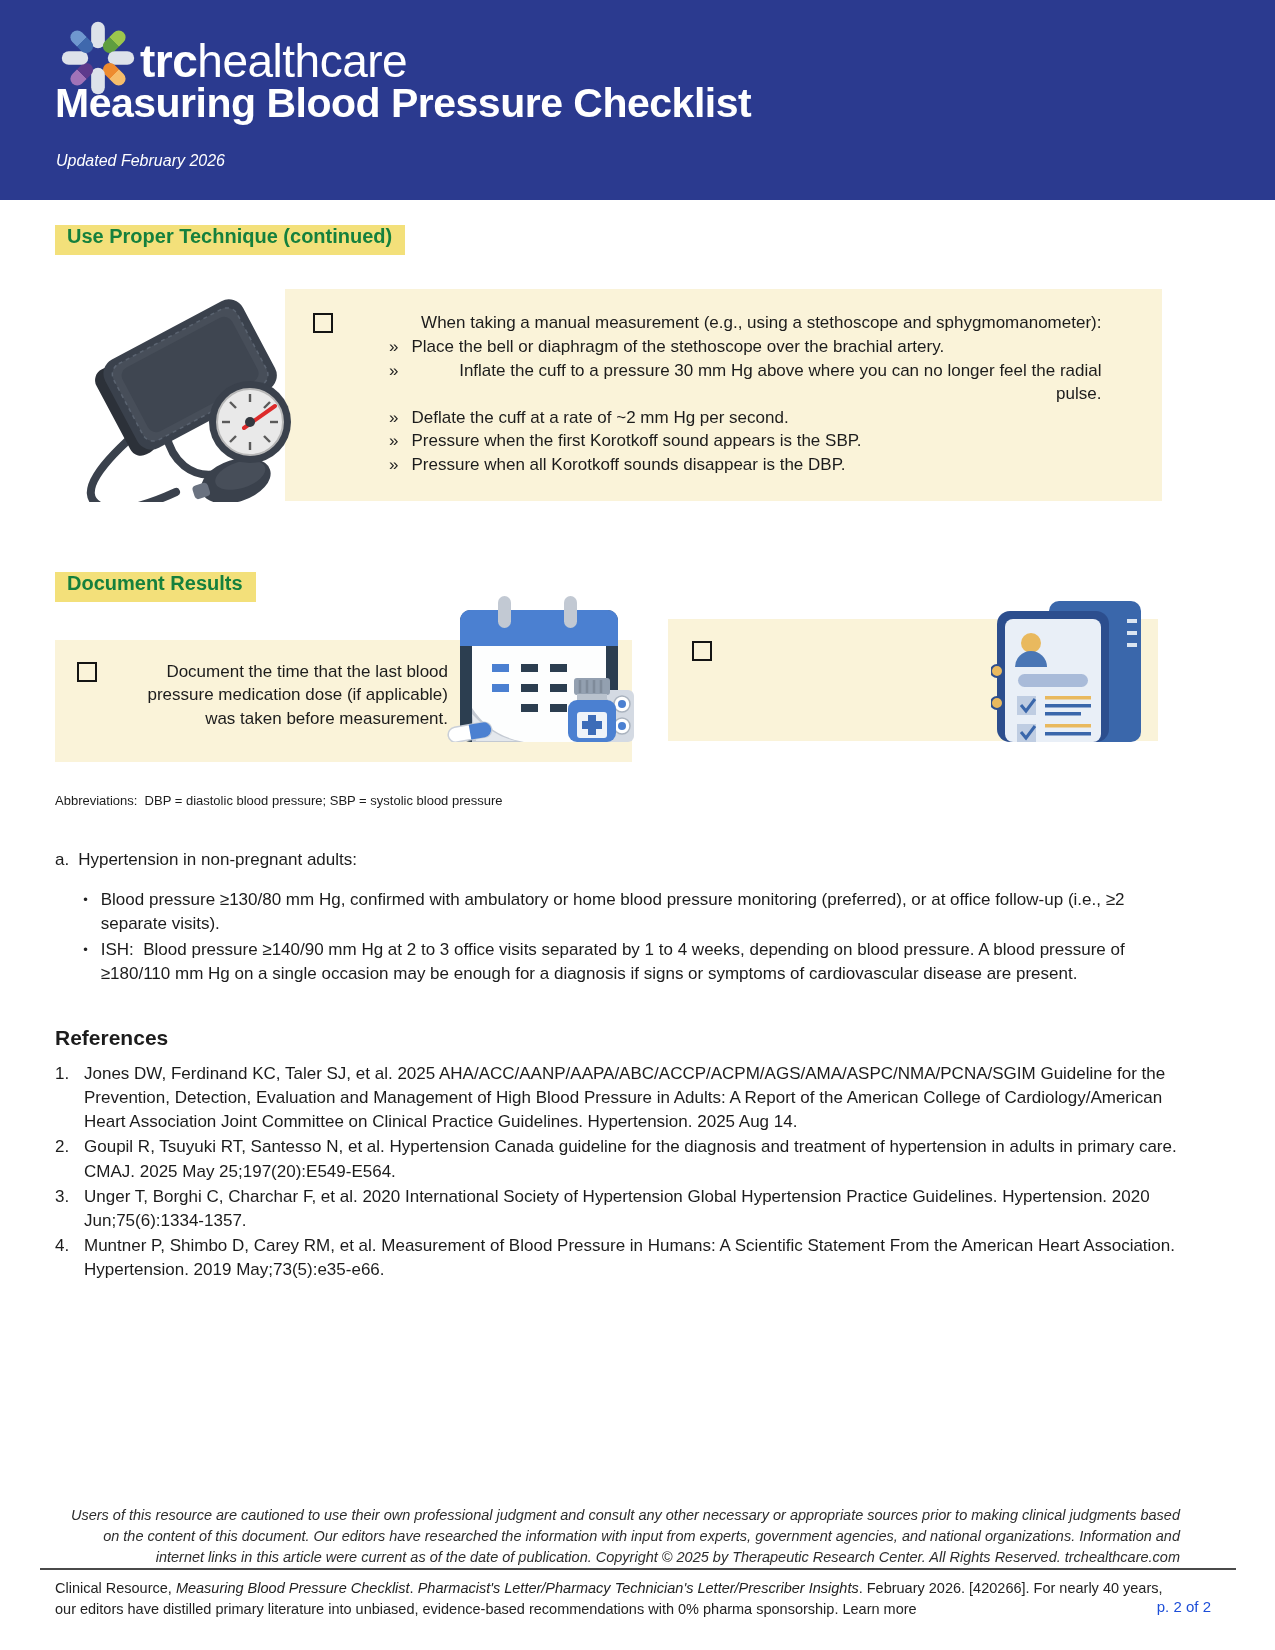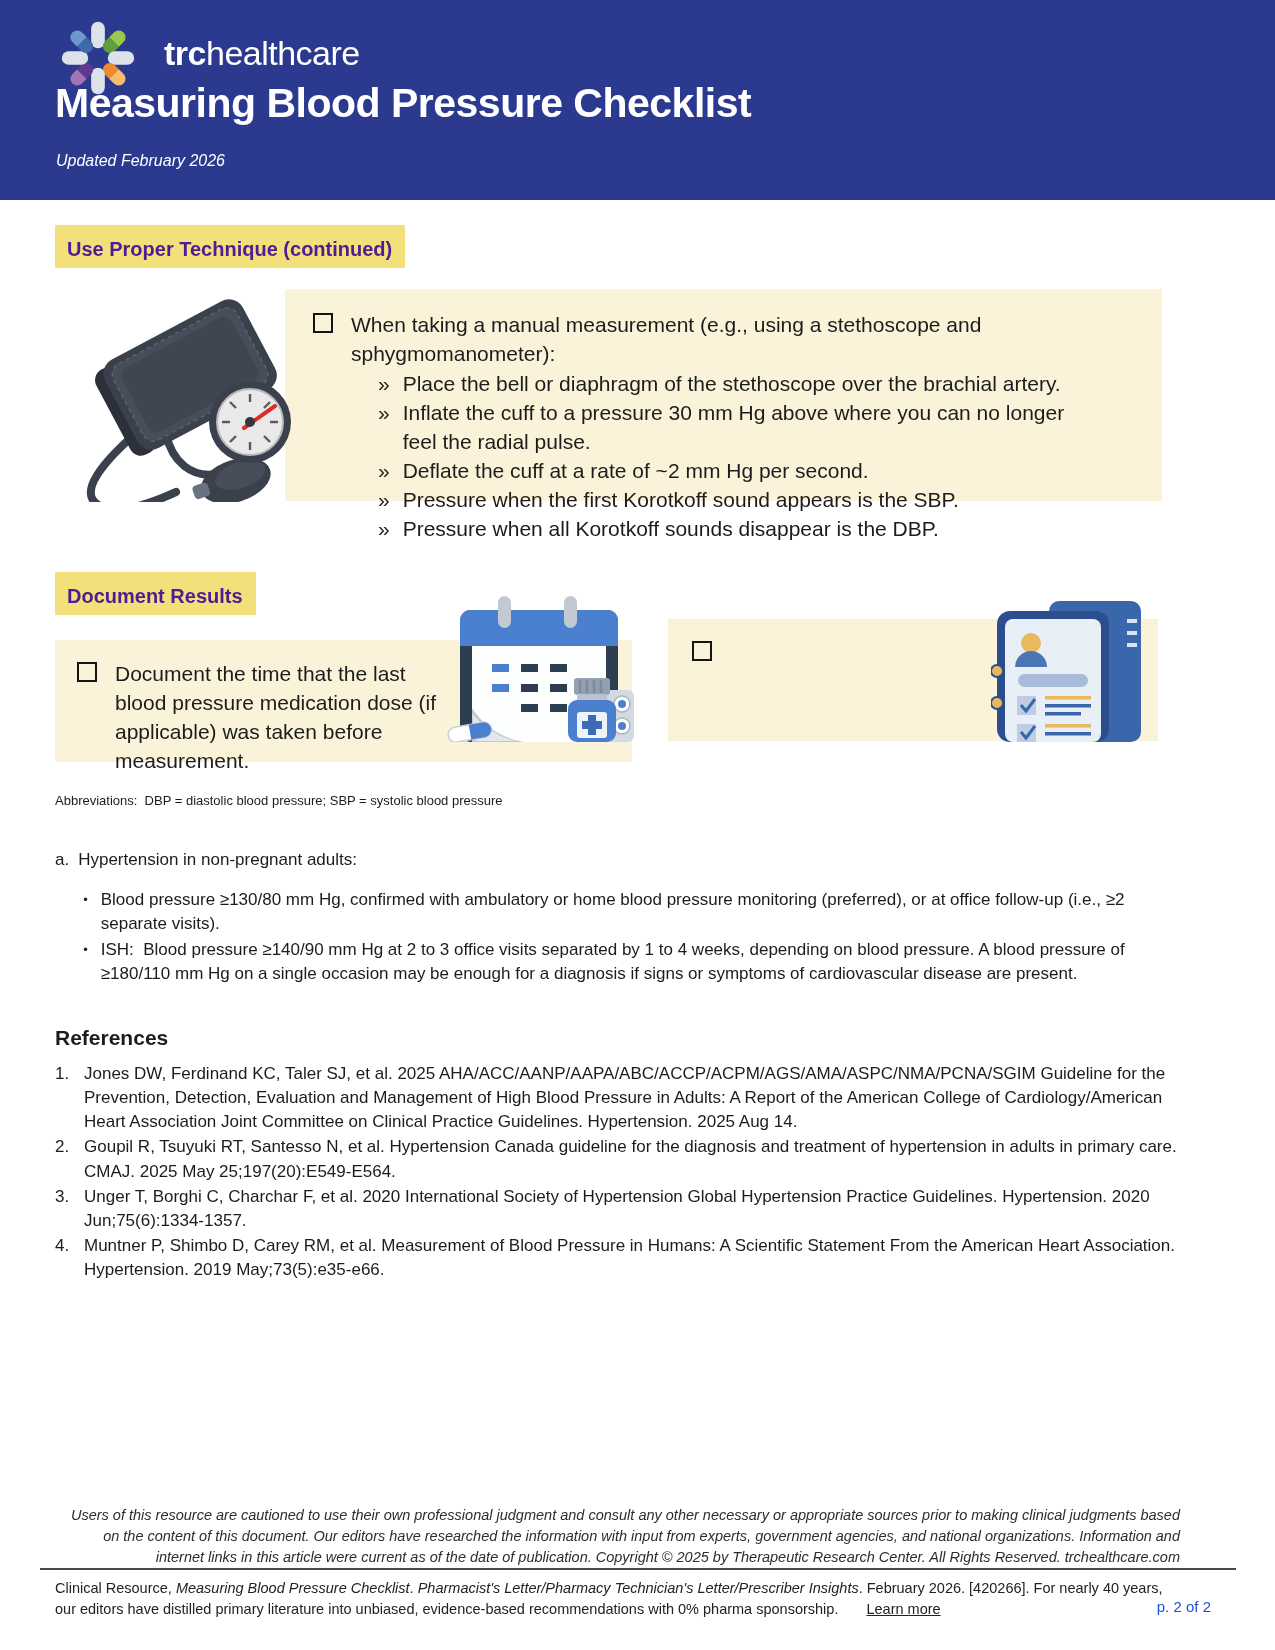--- a/index.html
+++ b/index.html
@@ -3,34 +3,34 @@
 <meta charset="utf-8">
 <style>
   html,body{margin:0;padding:0;background:#fff;}
   .page{
     position:relative;width:1275px;height:1650px;margin:0 auto;background:#ffffff;
     font-family:"Liberation Sans","DejaVu Sans",sans-serif;color:#1c1c1c;overflow:hidden;
   }
   
   .masthead{position:absolute;left:0;top:0;width:1275px;height:200px;background:#2b3a8f;color:#fff;}
   .logo{position:absolute;left:54px;top:14px;width:88px;height:88px;}
-  .brand{position:absolute;left:164px;top:34px;font-size:34px;letter-spacing:-0.5px;}
+  .brand{position:absolute;left:140px;top:34px;font-size:46px;letter-spacing:-0.5px;}
   .brand .b{font-weight:700;}
   .masthead h1{position:absolute;left:55px;top:80px;margin:0;font-size:41px;font-weight:700;letter-spacing:-0.5px;white-space:nowrap;}
   .updated{position:absolute;left:56px;top:152px;font-size:16px;font-style:italic;font-weight:500;}
   
-  .chip{position:absolute;background:#f3e07a;font-weight:700;font-size:20px;padding:13px 13px 7px 12px;color:#4c1d95;white-space:nowrap;}
+  .chip{position:absolute;background:#f3e07a;font-weight:700;font-size:20px;padding:0 13px 7px 12px;color:#15803d;white-space:nowrap;}
   .chip-technique{left:55px;top:225px;}
   .chip-results{left:55px;top:572px;}
   
   .panel{position:absolute;background:#faf3d9;}
   .technique-panel{left:285px;top:289px;width:877px;height:212px;box-sizing:border-box;padding:22px 18px 0 28px;}
   .results-panel-left{left:55px;top:640px;width:577px;height:122px;box-sizing:border-box;padding:20px 0 0 22px;}
   .results-panel-right{left:668px;top:619px;width:490px;height:122px;box-sizing:border-box;padding:20px 0 0 24px;}
-  .check-item{display:flex;gap:18px;font-size:21px;line-height:1.38;}
+  .check-item{display:flex;gap:29px;font-size:17px;line-height:1.38;text-align:right;}
   .checkbox{flex:none;width:16px;height:16px;border:2px solid #141414;background:transparent;margin-top:2px;}
   .sub-list{margin-top:1px;padding-left:27px;}
   .sub-item{display:flex;gap:13px;}
   .sub-item .mark{flex:none;color:#222;}
   .sub-item .t{max-width:690px;}
   .results-panel-left .check-text{width:322px;}
   .results-panel-right .check-text{width:268px;}
   
   .cuff-art{position:absolute;left:54px;top:282px;width:254px;height:220px;}
   .calendar-art{position:absolute;left:446px;top:596px;width:188px;height:146px;}
@@ -47,21 +47,21 @@
   .refs-heading{position:absolute;left:55px;top:1026px;font-size:21px;font-weight:700;}
   .ref-list{position:absolute;left:55px;top:1062px;width:1130px;font-size:17px;line-height:1.42;display:flex;flex-direction:column;gap:1px;}
   .ref-item{display:flex;gap:0;}
   .ref-item .num{flex:none;width:29px;}
   .ref-item .t{flex:1;overflow-wrap:break-word;}
   
   .disclaimer{position:absolute;left:55px;top:1505px;width:1125px;font-size:14.5px;font-style:italic;line-height:1.45;color:#2d2d2d;text-align:right;}
   .rule{position:absolute;left:40px;top:1568px;width:1196px;border-top:2px solid #4a4a4a;}
   .citation{position:absolute;left:55px;top:1578px;width:1112px;font-size:14.5px;line-height:1.42;color:#222;}
   .citation .it{font-style:italic;}
-  .citation a{color:#222;text-decoration:underline;cursor:pointer;margin-left:24px;}
+  .citation a{color:#222;cursor:pointer;}
   .pagenum{position:absolute;right:64px;top:1598px;font-size:15px;color:#1d4ed8;}
 </style>
 </head>
 <body>
 
 <div class="page">
 
   <div class="masthead">
     <svg class="logo" viewBox="0 0 90 90">
       <defs>

